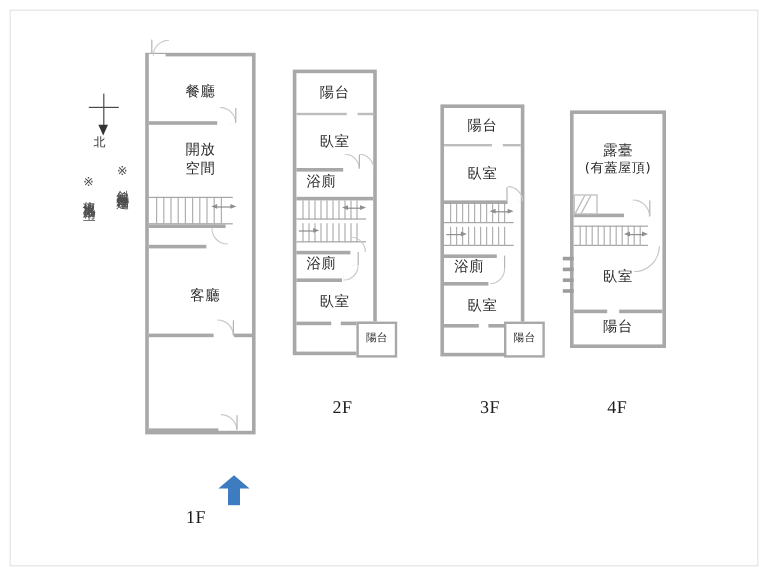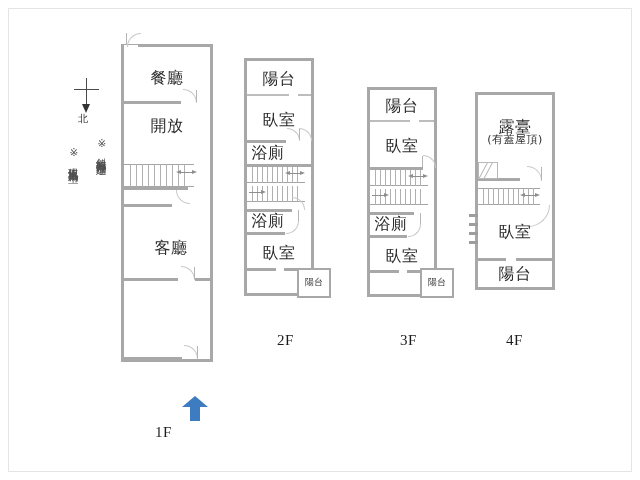--- a/index.html
+++ b/index.html
@@ -45,21 +45,21 @@
   #note-a{left:66px;top:146px;}
 
   
   .plan{position:absolute;}
   .wall{position:absolute;background:#a8a8a8;}
   .wall.thin{background:#bdbdbd;}
   .shell{position:absolute;box-sizing:border-box;border:3px solid #a8a8a8;background:#ffffff;}
   .fill-green{background:#eaf1ea;}
   .room-label{
     position:absolute;
-    font-size:16px;
+    font-size:12px;
     color:#2b2b2b;
     text-align:center;
     line-height:1.18;
     font-family:"DejaVu Sans",sans-serif;
     white-space:nowrap;
     letter-spacing:.5px;
   }
   .room-label.sm{font-size:9px;letter-spacing:0;}
 
   
@@ -164,20 +164,21 @@
     <div class="door tr" style="left:60px;top:222px;width:14px;height:14px;"></div>
     <div class="leaf" style="left:73px;top:223px;width:1.4px;height:12px;"></div>
     <div class="wall" style="left:74px;top:234px;width:15px;height:3px;"></div>
 
     <div class="wall" style="left:3px;top:313px;width:58px;height:3px;"></div>
     <div class="door tr" style="left:63px;top:301px;width:14px;height:14px;"></div>
     <div class="leaf" style="left:76px;top:302px;width:1.4px;height:12px;"></div>
 
     <div class="room-label" style="left:0;top:25px;width:92px;">餐廳</div>
     <div class="room-label" style="left:0;top:73px;width:92px;">開放</div>
+    <div class="room-label" style="left:0;top:89px;width:92px;">空間</div>
     <div class="room-label" style="left:0;top:195px;width:100px;">客廳</div>
   </div>
 
   <div id="entry-arrow">
     <div class="head"></div>
       <div class="shaft"></div>
   </div>
   <div class="floor-cap" style="left:155px;top:424px;">1F</div>
 
   <div class="plan" id="plan-2f" style="left:244px;top:58px;width:70px;height:238px;">

